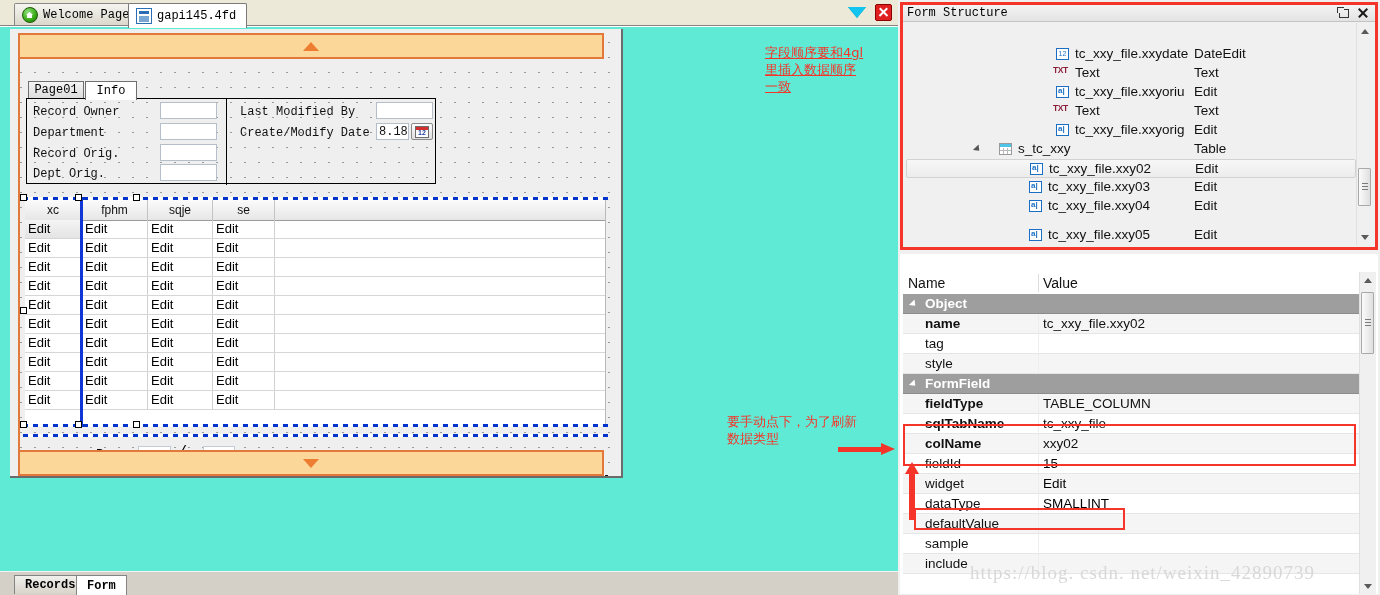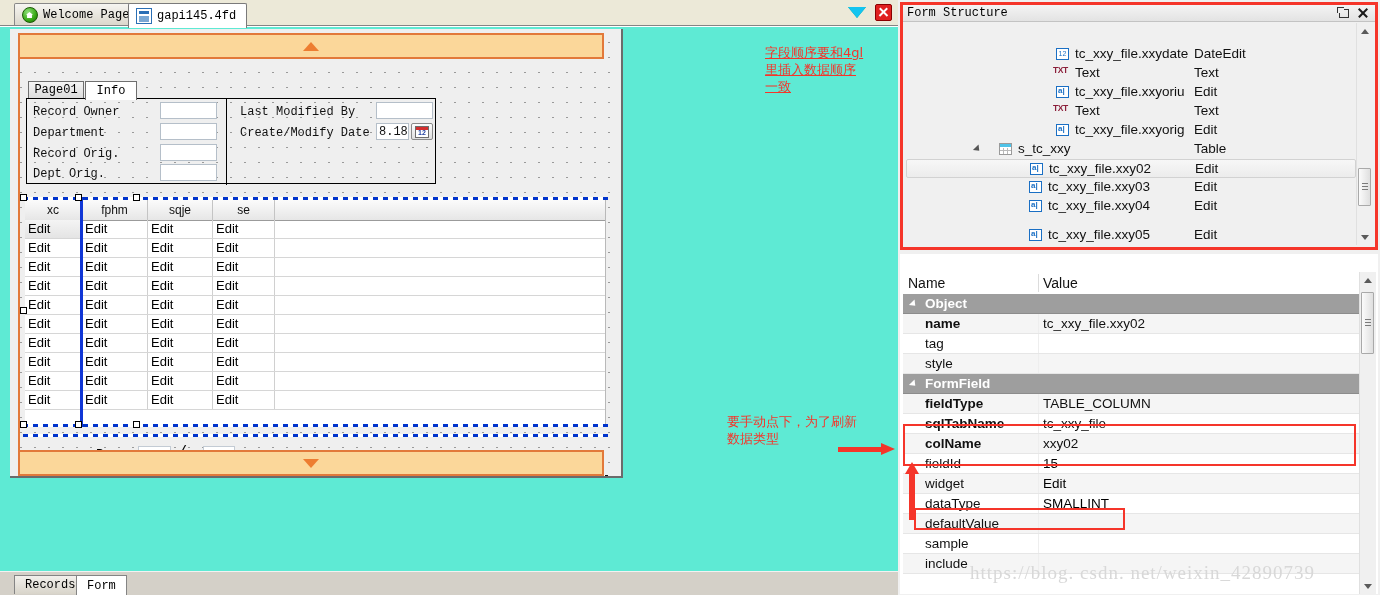--- a/index.html
+++ b/index.html
@@ -243,20 +243,21 @@
   .bottombar{
     position:absolute;left:0;top:571px;width:898px;height:24px;
     background:#d4d0c8;border-top:1px solid #f2f2f2;
   }
   .btab{
     position:absolute;top:3px;height:19px;box-sizing:border-box;
     border:1px solid #848484;border-bottom:none;
     font-family:"Liberation Mono",monospace;font-size:12px;
     display:flex;align-items:center;justify-content:flex-end;padding:4px 10px;color:#000;
     background:linear-gradient(to bottom,#f2f0ec,#d8d4ca);
+    font-weight:bold;
   }
   .btab.active{background:#fff;height:21px;}
   #btab-records{left:14px;}
   #btab-form{left:76px;}
 
   
   .anno{
     position:absolute;color:#f5352a;
     font-family:"DejaVu Sans", sans-serif;font-size:13px;line-height:17px;white-space:pre-line;
   }

